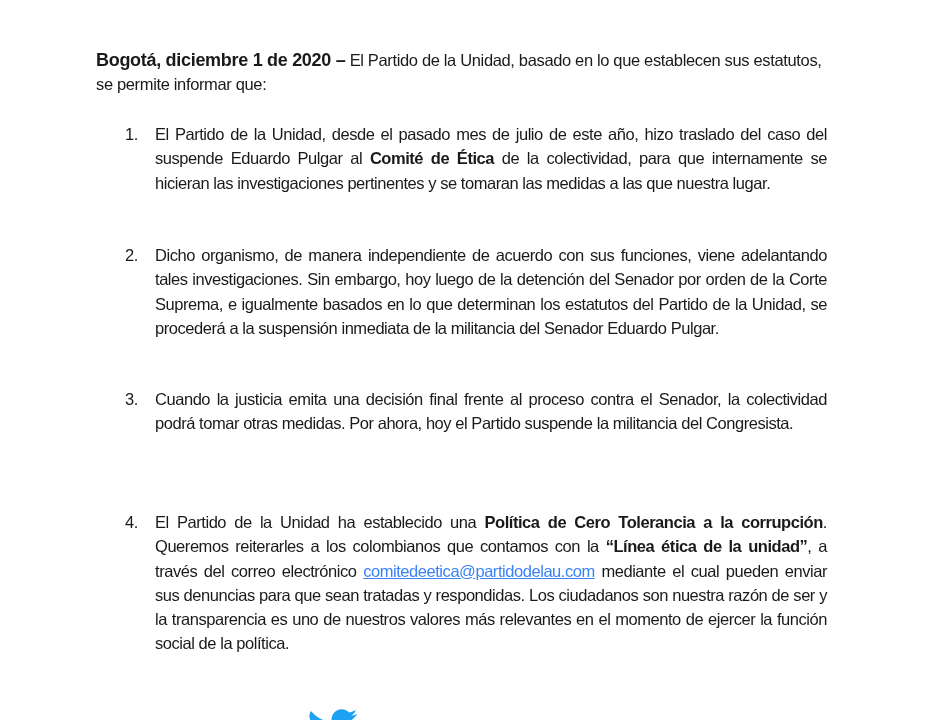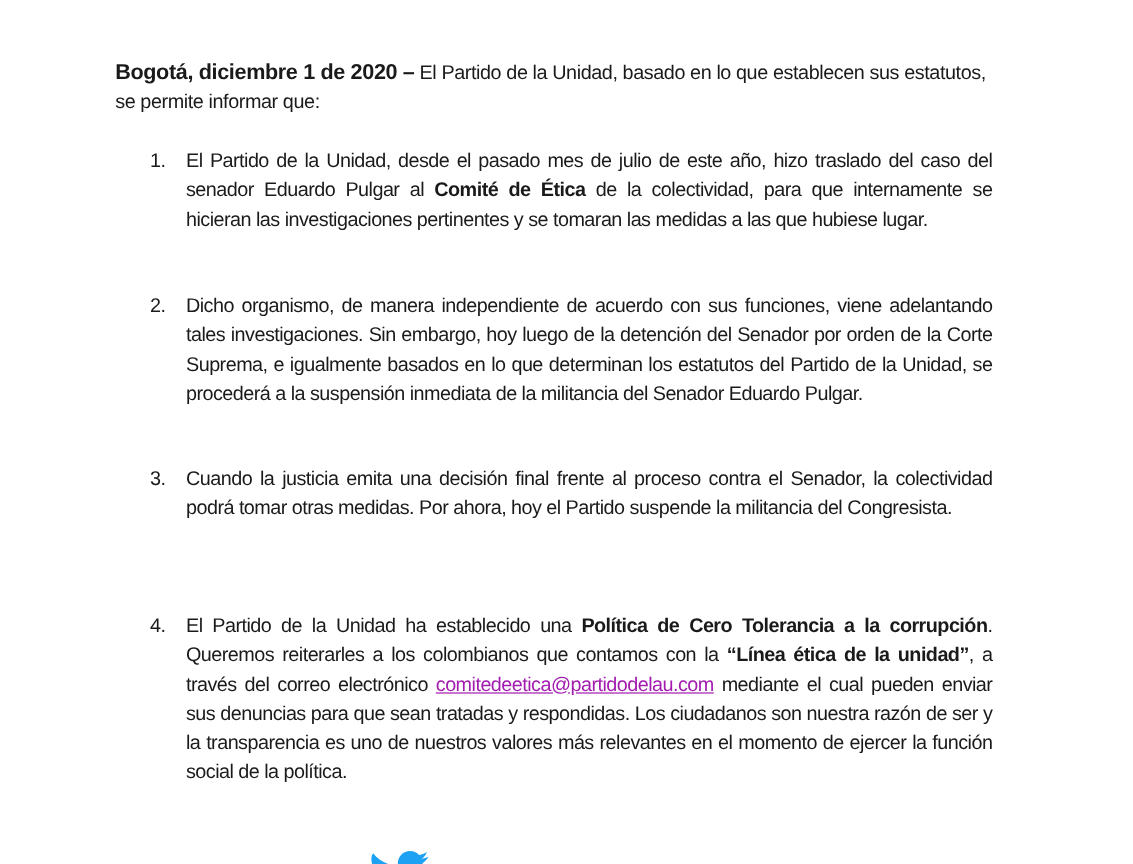--- a/index.html
+++ b/index.html
@@ -16,21 +16,21 @@
     transform-origin: left top;
   }
   .intro .dateline { font-weight: bold; font-size: 18px; letter-spacing: -0.3px; }
   .item {
     position: absolute; left: 125px; width: 702px;
     font-size: 16.5px; line-height: 24.3px; letter-spacing: -0.45px;
   }
   .item .num { position: absolute; left: 0; top: 0; }
   .item .text { margin-left: 30px; text-align: justify; text-align-last: left; }
   .bi { font-weight: bold; }
-  .link { color: #a21caf; text-decoration: underline; }
+  .link { color: #3b82f6; text-decoration: underline; }
   #item1 { top: 90px; }
   #item2 { top: 211px; }
   #item3 { top: 355px; }
   #item4 { top: 478px; }
   .footer {
     position: absolute; left: 96px; top: 676px; width: 800px; height: 60px;
   }
   .footer .label {
     position: absolute; left: 0; top: 29px;
     font-weight: bold; font-size: 21px; letter-spacing: -0.4px; color: #111;
@@ -45,21 +45,21 @@
 <body>
 
 <div class="page">
 
   <p class="intro" style="margin:0;">
     <span class="dateline">Bogotá, diciembre 1 de 2020 –</span><span> El Partido de la Unidad, basado en lo que establecen sus estatutos, se permite informar que:</span>
   </p>
 
   <div class="item" id="item1">
     <span class="num">1.</span>
-    <div class="text"><span>El Partido de la Unidad, desde el pasado mes de julio de este año, hizo traslado del caso del senador Eduardo Pulgar al </span><span class="bi">Comité de Ética</span><span> de la colectividad, para que internamente se hicieran las investigaciones pertinentes y se tomaran las medidas a las que hubiese lugar.</span></div>
+    <div class="text"><span>El Partido de la Unidad, desde el pasado mes de julio de este año, hizo traslado del caso del suspende Eduardo Pulgar al </span><span class="bi">Comité de Ética</span><span> de la colectividad, para que internamente se hicieran las investigaciones pertinentes y se tomaran las medidas a las que nuestra lugar.</span></div>
   </div>
 
   <div class="item" id="item2">
     <span class="num">2.</span>
     <div class="text"><span>Dicho organismo, de manera independiente de acuerdo con sus funciones, viene adelantando tales investigaciones. Sin embargo, hoy luego de la detención del Senador por orden de la Corte Suprema, e igualmente basados en lo que determinan los estatutos del Partido de la Unidad, se procederá a la suspensión inmediata de la militancia del Senador Eduardo Pulgar.</span></div>
   </div>
 
   <div class="item" id="item3">
     <span class="num">3.</span>
     <div class="text"><span>Cuando la justicia emita una decisión final frente al proceso contra el Senador, la colectividad podrá tomar otras medidas. Por ahora, hoy el Partido suspende la militancia del Congresista.</span></div>

